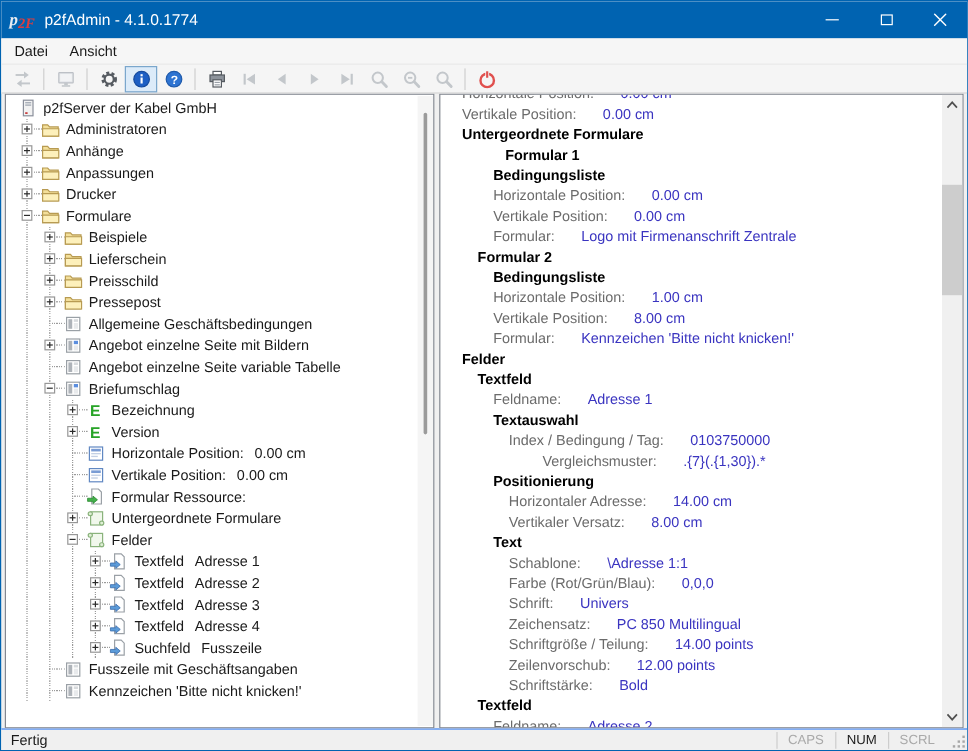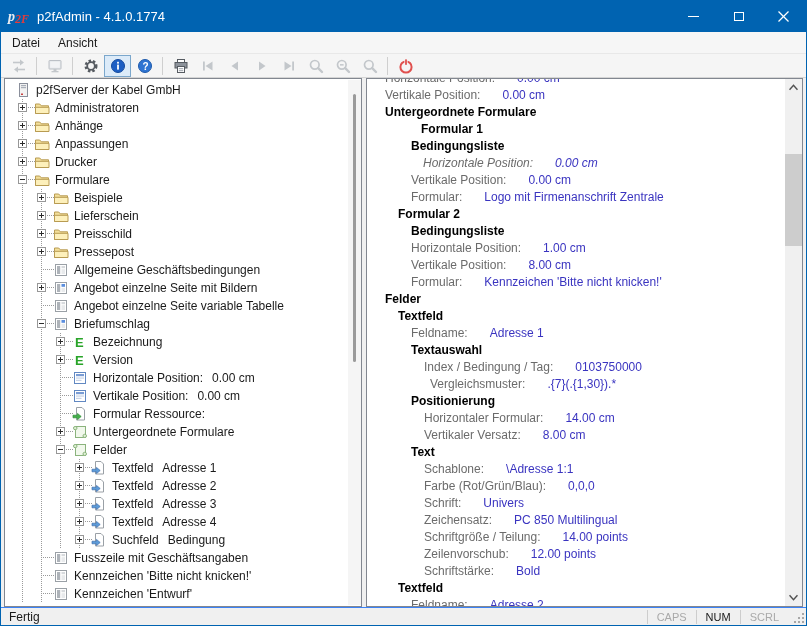--- a/index.html
+++ b/index.html
@@ -312,68 +312,62 @@
                 <path d="M4.5 1.5 h5.5 l2.5 2.5 v10 h-8 z" fill="#fff" stroke="#9aa0a6"></path>
                 <polygon points="1,9.2 5.5,9.2 5.5,7.4 9.2,10.5 5.5,13.6 5.5,11.8 1,11.8" fill="#5b9bd9" stroke="#3d6fae" stroke-width="0.7"></polygon>
               </svg></span><span class="tlabel">Textfeld</span><span class="tvalue">Adresse 3</span></div>
           <div class="trow"><span class="slot"></span><span class="slot"></span><span class="slot"></span><span class="slot stub"><span class="expander plus"></span></span><span class="ticon"><svg viewBox="0 0 16 16">
                 <path d="M4.5 1.5 h5.5 l2.5 2.5 v10 h-8 z" fill="#fff" stroke="#9aa0a6"></path>
                 <polygon points="1,9.2 5.5,9.2 5.5,7.4 9.2,10.5 5.5,13.6 5.5,11.8 1,11.8" fill="#5b9bd9" stroke="#3d6fae" stroke-width="0.7"></polygon>
               </svg></span><span class="tlabel">Textfeld</span><span class="tvalue">Adresse 4</span></div>
           <div class="trow"><span class="slot"></span><span class="slot"></span><span class="slot"></span><span class="slot stub"><span class="expander plus"></span></span><span class="ticon"><svg viewBox="0 0 16 16">
                 <path d="M4.5 1.5 h5.5 l2.5 2.5 v10 h-8 z" fill="#fff" stroke="#9aa0a6"></path>
                 <polygon points="1,9.2 5.5,9.2 5.5,7.4 9.2,10.5 5.5,13.6 5.5,11.8 1,11.8" fill="#5b9bd9" stroke="#3d6fae" stroke-width="0.7"></polygon>
-              </svg></span><span class="tlabel">Suchfeld</span><span class="tvalue">Bedingung</span></div>
+              </svg></span><span class="tlabel">Suchfeld</span><span class="tvalue">Fusszeile</span></div>
           <div class="trow"><span class="slot"></span><span class="slot stub"></span><span class="ticon"><svg viewBox="0 0 16 16">
                 <rect x="2.5" y="2.5" width="11" height="11" fill="#fff" stroke="#9aa0a6"></rect>
                 <rect x="4" y="4" width="3.2" height="8" fill="#aeb3b9"></rect>
                 <rect x="8.5" y="4" width="3.5" height="2.2" fill="#d7dadd"></rect>
                 <rect x="8.5" y="7.2" width="3.5" height="4.8" fill="#e8eaec"></rect>
               </svg></span><span class="tlabel">Fusszeile mit Geschäftsangaben</span></div>
           <div class="trow"><span class="slot"></span><span class="slot stub"></span><span class="ticon"><svg viewBox="0 0 16 16">
                 <rect x="2.5" y="2.5" width="11" height="11" fill="#fff" stroke="#9aa0a6"></rect>
                 <rect x="4" y="4" width="3.2" height="8" fill="#aeb3b9"></rect>
                 <rect x="8.5" y="4" width="3.5" height="2.2" fill="#d7dadd"></rect>
                 <rect x="8.5" y="7.2" width="3.5" height="4.8" fill="#e8eaec"></rect>
               </svg></span><span class="tlabel">Kennzeichen 'Bitte nicht knicken!'</span></div>
-          <div class="trow"><span class="slot"></span><span class="slot stub"></span><span class="ticon"><svg viewBox="0 0 16 16">
-                <rect x="2.5" y="2.5" width="11" height="11" fill="#fff" stroke="#9aa0a6"></rect>
-                <rect x="4" y="4" width="3.2" height="8" fill="#aeb3b9"></rect>
-                <rect x="8.5" y="4" width="3.5" height="2.2" fill="#d7dadd"></rect>
-                <rect x="8.5" y="7.2" width="3.5" height="4.8" fill="#e8eaec"></rect>
-              </svg></span><span class="tlabel">Kennzeichen 'Entwurf'</span></div>
         </div>
       <div class="tree-sb">
         <div class="tree-sb-thumb"></div>
       </div>
     </div>
     <div class="detail-panel">
       <div class="dcontent">
         <div class="dlines" id="dlines">
             <div class="dline p" style="padding-left: 18px;"><span class="dlabel">Horizontale Position:</span><span class="dvalue">0.00 cm</span></div>
             <div class="dline p" style="padding-left: 18px;"><span class="dlabel">Vertikale Position:</span><span class="dvalue">0.00 cm</span></div>
             <div class="dline h" style="padding-left: 18px;">Untergeordnete Formulare</div>
             <div class="dline h" style="padding-left: 31px; margin-left: 23px;">Formular 1</div>
             <div class="dline h" style="padding-left: 44px;">Bedingungsliste</div>
-            <div class="dline p" style="padding-left: 56px; font-style: italic;"><span class="dlabel">Horizontale Position:</span><span class="dvalue">0.00 cm</span></div>
+            <div class="dline p" style="padding-left: 44px;"><span class="dlabel">Horizontale Position:</span><span class="dvalue">0.00 cm</span></div>
             <div class="dline p" style="padding-left: 44px;"><span class="dlabel">Vertikale Position:</span><span class="dvalue">0.00 cm</span></div>
             <div class="dline p" style="padding-left: 44px;"><span class="dlabel">Formular:</span><span class="dvalue">Logo mit Firmenanschrift Zentrale</span></div>
             <div class="dline h" style="padding-left: 31px;">Formular 2</div>
             <div class="dline h" style="padding-left: 44px;">Bedingungsliste</div>
             <div class="dline p" style="padding-left: 44px;"><span class="dlabel">Horizontale Position:</span><span class="dvalue">1.00 cm</span></div>
             <div class="dline p" style="padding-left: 44px;"><span class="dlabel">Vertikale Position:</span><span class="dvalue">8.00 cm</span></div>
             <div class="dline p" style="padding-left: 44px;"><span class="dlabel">Formular:</span><span class="dvalue">Kennzeichen 'Bitte nicht knicken!'</span></div>
             <div class="dline h" style="padding-left: 18px;">Felder</div>
             <div class="dline h" style="padding-left: 31px;">Textfeld</div>
             <div class="dline p" style="padding-left: 44px;"><span class="dlabel">Feldname:</span><span class="dvalue">Adresse 1</span></div>
             <div class="dline h" style="padding-left: 44px;">Textauswahl</div>
             <div class="dline p" style="padding-left: 57px;"><span class="dlabel">Index / Bedingung / Tag:</span><span class="dvalue">0103750000</span></div>
-            <div class="dline p" style="padding-left: 30px; margin-left: 33px;"><span class="dlabel">Vergleichsmuster:</span><span class="dvalue">.{7}(.{1,30}).*</span></div>
+            <div class="dline p" style="padding-left: 85px;"><span class="dlabel">Vergleichsmuster:</span><span class="dvalue">.{7}(.{1,30}).*</span></div>
             <div class="dline h" style="padding-left: 44px;">Positionierung</div>
-            <div class="dline p" style="padding-left: 57px;"><span class="dlabel">Horizontaler Formular:</span><span class="dvalue">14.00 cm</span></div>
+            <div class="dline p" style="padding-left: 57px;"><span class="dlabel">Horizontaler Adresse:</span><span class="dvalue">14.00 cm</span></div>
             <div class="dline p" style="padding-left: 57px;"><span class="dlabel">Vertikaler Versatz:</span><span class="dvalue">8.00 cm</span></div>
             <div class="dline h" style="padding-left: 44px;">Text</div>
             <div class="dline p" style="padding-left: 57px;"><span class="dlabel">Schablone:</span><span class="dvalue">\Adresse 1:1</span></div>
             <div class="dline p" style="padding-left: 57px;"><span class="dlabel">Farbe (Rot/Grün/Blau):</span><span class="dvalue">0,0,0</span></div>
             <div class="dline p" style="padding-left: 57px;"><span class="dlabel">Schrift:</span><span class="dvalue">Univers</span></div>
             <div class="dline p" style="padding-left: 57px;"><span class="dlabel">Zeichensatz:</span><span class="dvalue">PC 850 Multilingual</span></div>
             <div class="dline p" style="padding-left: 57px;"><span class="dlabel">Schriftgröße / Teilung:</span><span class="dvalue">14.00 points</span></div>
             <div class="dline p" style="padding-left: 57px;"><span class="dlabel">Zeilenvorschub:</span><span class="dvalue">12.00 points</span></div>
             <div class="dline p" style="padding-left: 57px;"><span class="dlabel">Schriftstärke:</span><span class="dvalue">Bold</span></div>
             <div class="dline h" style="padding-left: 31px;">Textfeld</div>

